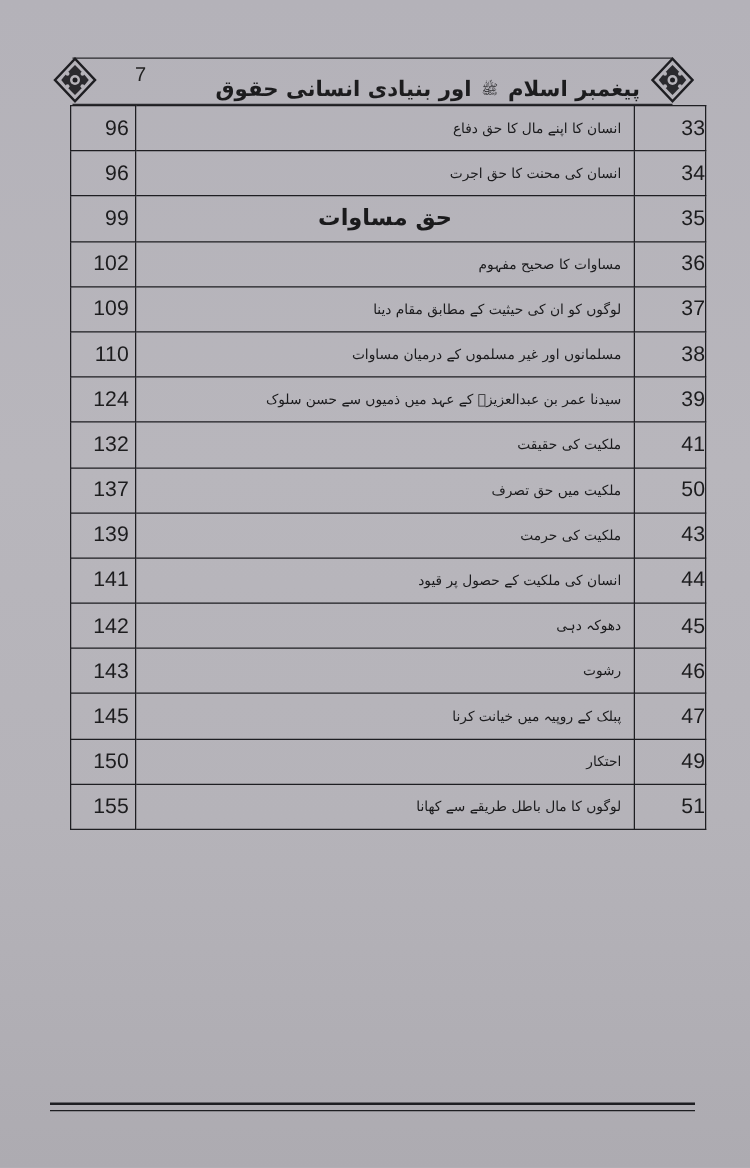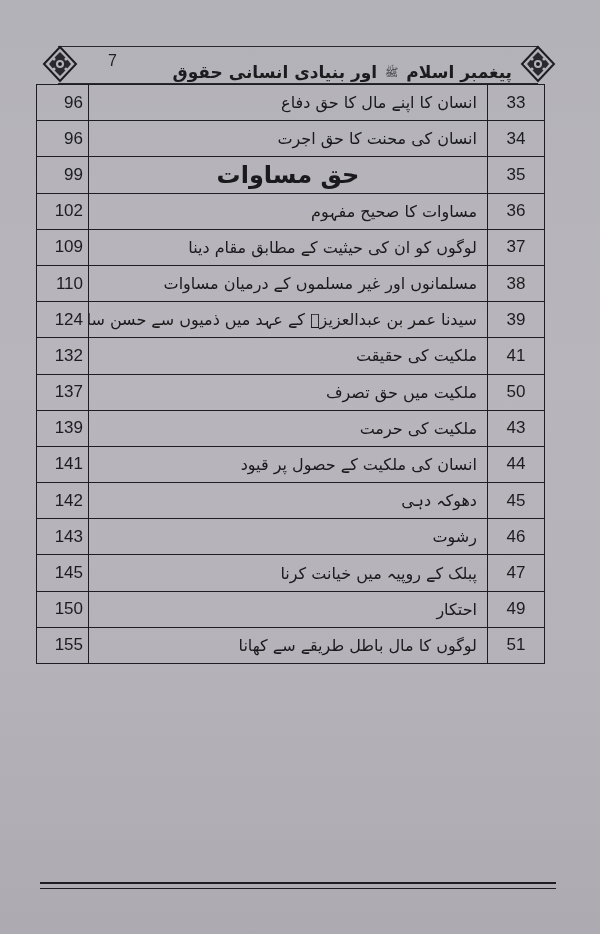--- a/index.html
+++ b/index.html
@@ -79,21 +79,21 @@
   .running-title .honorific {
     font-size: 11px;
     font-weight: normal;
     vertical-align: 2px;
     margin: 0 2px;
   }
 
   
   .toc {
     position: absolute;
-    left: 36px;
+    left: 56px;
     top: 84px;
     width: 509px;
     border-collapse: collapse;
     table-layout: fixed;
     direction: ltr;
   }
   .toc td {
     border: 1.6px solid #1e1e22;
     height: 35.2px;
     padding: 0;
@@ -105,34 +105,34 @@
     padding-right: 5px;
     font-family: "Liberation Sans", sans-serif;
     font-size: 17px;
     color: #1c1c1e;
   }
   .toc td.title {
     direction: rtl;
     text-align: right;
     padding-right: 10px;
     font-family: "DejaVu Sans", sans-serif;
-    font-size: 16px;
+    font-size: 11px;
     color: #1a1a1c;
     white-space: nowrap;
     overflow: hidden;
   }
   .toc tr.section td.title {
     text-align: center;
     padding-right: 0;
-    font-size: 24px;
+    font-size: 18px;
     font-weight: bold;
   }
   .toc td.num {
     width: 56px;
-    text-align: center;
+    text-align: right;
     font-family: "Liberation Sans", sans-serif;
     font-size: 17px;
     color: #1c1c1e;
   }
 
   
   .footer-rule {
     position: absolute;
     left: 40px;
     width: 516px;

